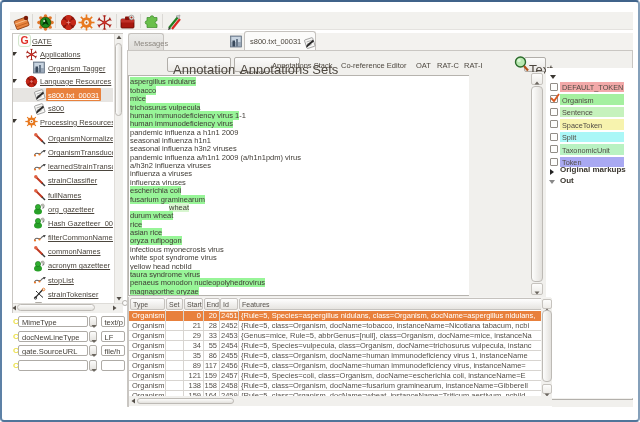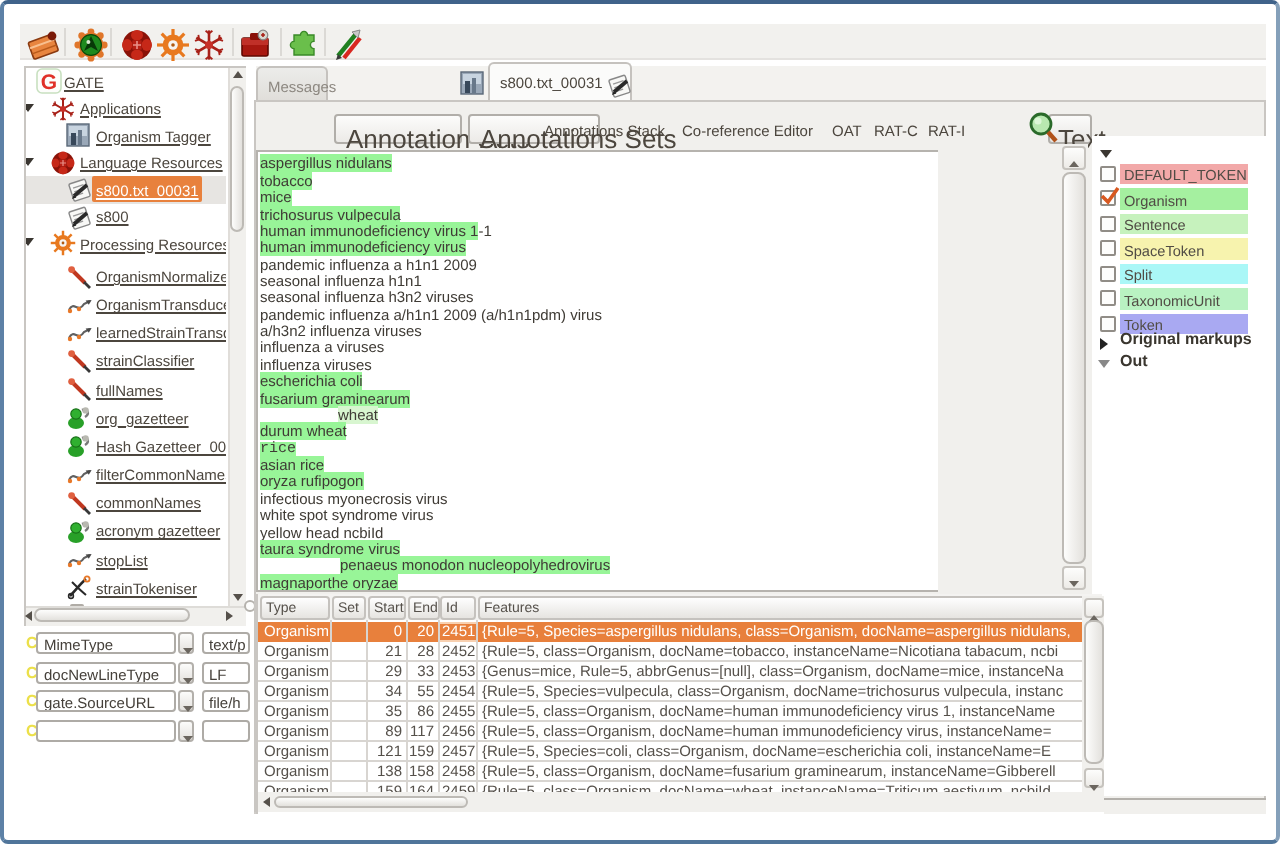--- a/index.html
+++ b/index.html
@@ -416,28 +416,28 @@
 <div class="dline" style="left:1px;top:60.989999999999995px;"><span>seasonal influenza h1n1</span></div>
 <div class="dline" style="left:1px;top:69.36px;"><span>seasonal influenza h3n2 viruses</span></div>
 <div class="dline" style="left:1px;top:77.73px;"><span>pandemic influenza a/h1n1 2009 (a/h1n1pdm) virus</span></div>
 <div class="dline" style="left:1px;top:86.1px;"><span>a/h3n2 influenza viruses</span></div>
 <div class="dline" style="left:1px;top:94.47px;"><span>influenza a viruses</span></div>
 <div class="dline" style="left:1px;top:102.84px;"><span>influenza viruses</span></div>
 <div class="dline" style="left:1px;top:111.21px;"><span class="hl">escherichia coli</span></div>
 <div class="dline" style="left:1px;top:119.58px;"><span class="hl">fusarium graminearum</span></div>
 <div class="dline" style="left:1px;top:127.94999999999999px;padding-left:39px;"><span style="background:#d8f6d0;">wheat</span></div>
 <div class="dline" style="left:1px;top:136.32px;"><span class="hl">durum wheat</span></div>
-<div class="dline" style="left:1px;top:144.69px;font-family:Liberation Mono, monospace;"><span class="hl">rice</span></div>
+<div class="dline" style="left:1px;top:144.69px;"><span class="hl">rice</span></div>
 <div class="dline" style="left:1px;top:153.06px;"><span class="hl">asian rice</span></div>
 <div class="dline" style="left:1px;top:161.42999999999998px;"><span class="hl">oryza rufipogon</span></div>
 <div class="dline" style="left:1px;top:169.79999999999998px;"><span>infectious myonecrosis virus</span></div>
 <div class="dline" style="left:1px;top:178.17px;"><span>white spot syndrome virus</span></div>
 <div class="dline" style="left:1px;top:186.54px;"><span>yellow head ncbiId</span></div>
 <div class="dline" style="left:1px;top:194.91px;"><span class="hl">taura syndrome virus</span></div>
-<div class="dline" style="left:1px;top:203.28px;margin-left:40px;"><span class="hl">penaeus monodon nucleopolyhedrovirus</span></div>
+<div class="dline" style="left:1px;top:203.28px;"><span class="hl">penaeus monodon nucleopolyhedrovirus</span></div>
 <div class="dline" style="left:1px;top:211.64999999999998px;"><span class="hl">magnaporthe oryzae</span></div>
 </div>
 <div class="sbv" style="left:529px;top:72px;width:15px;height:224px;"></div>
 <div class="sbtn" style="left:531px;top:73px;width:12px;height:12px;"><svg width="10" height="10">
         <path d="M2.5 6.5 L7.5 6.5 L5.0 3.5 Z" fill="#6b665f"></path>
       </svg></div>
 <div class="sthumb" style="left:531px;top:86px;width:12px;height:196px;"></div>
 <div class="sbtn" style="left:531px;top:283px;width:12px;height:12px;"><svg width="10" height="10">
         <path d="M2.5 3.5 L7.5 3.5 L5.0 6.5 Z" fill="#6b665f"></path>
       </svg></div>

